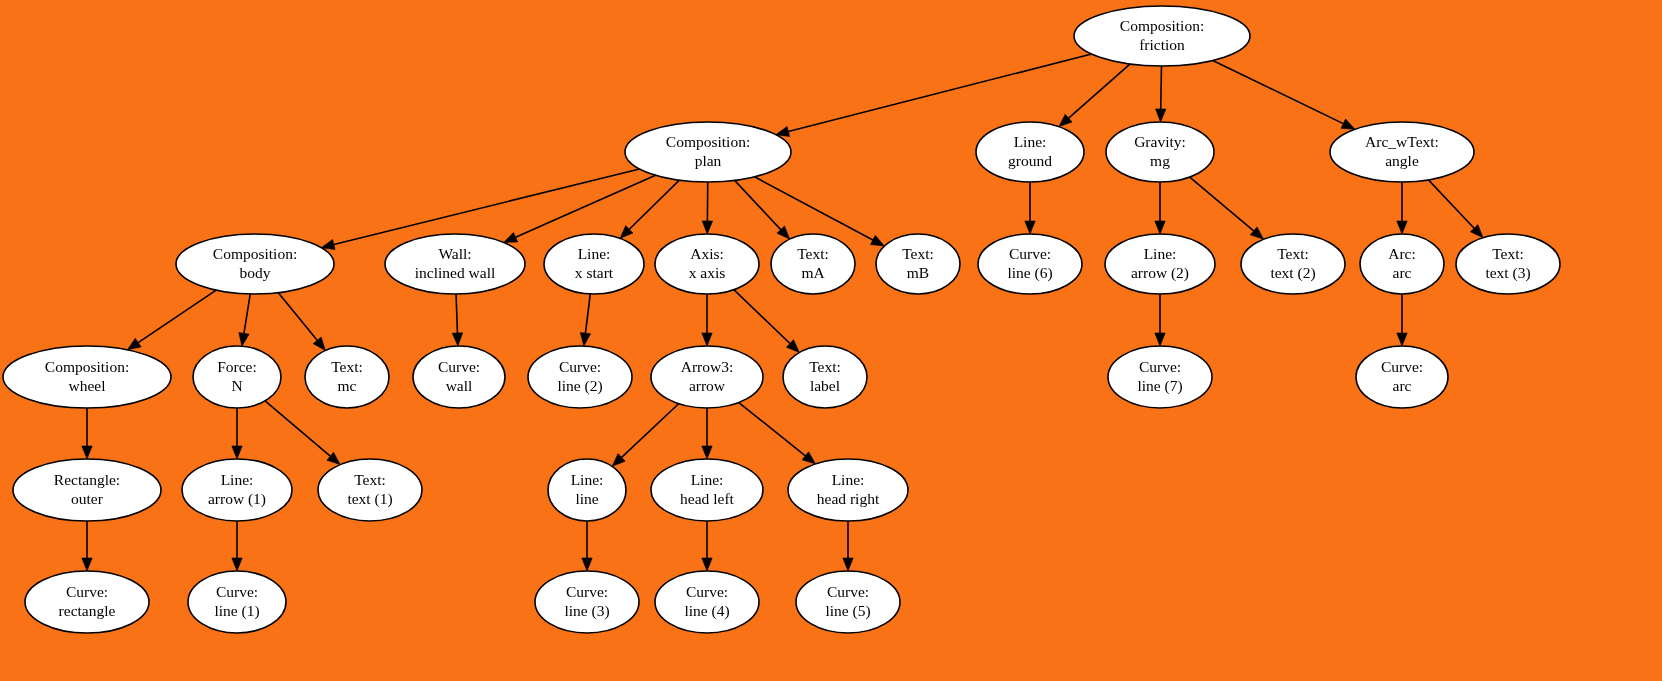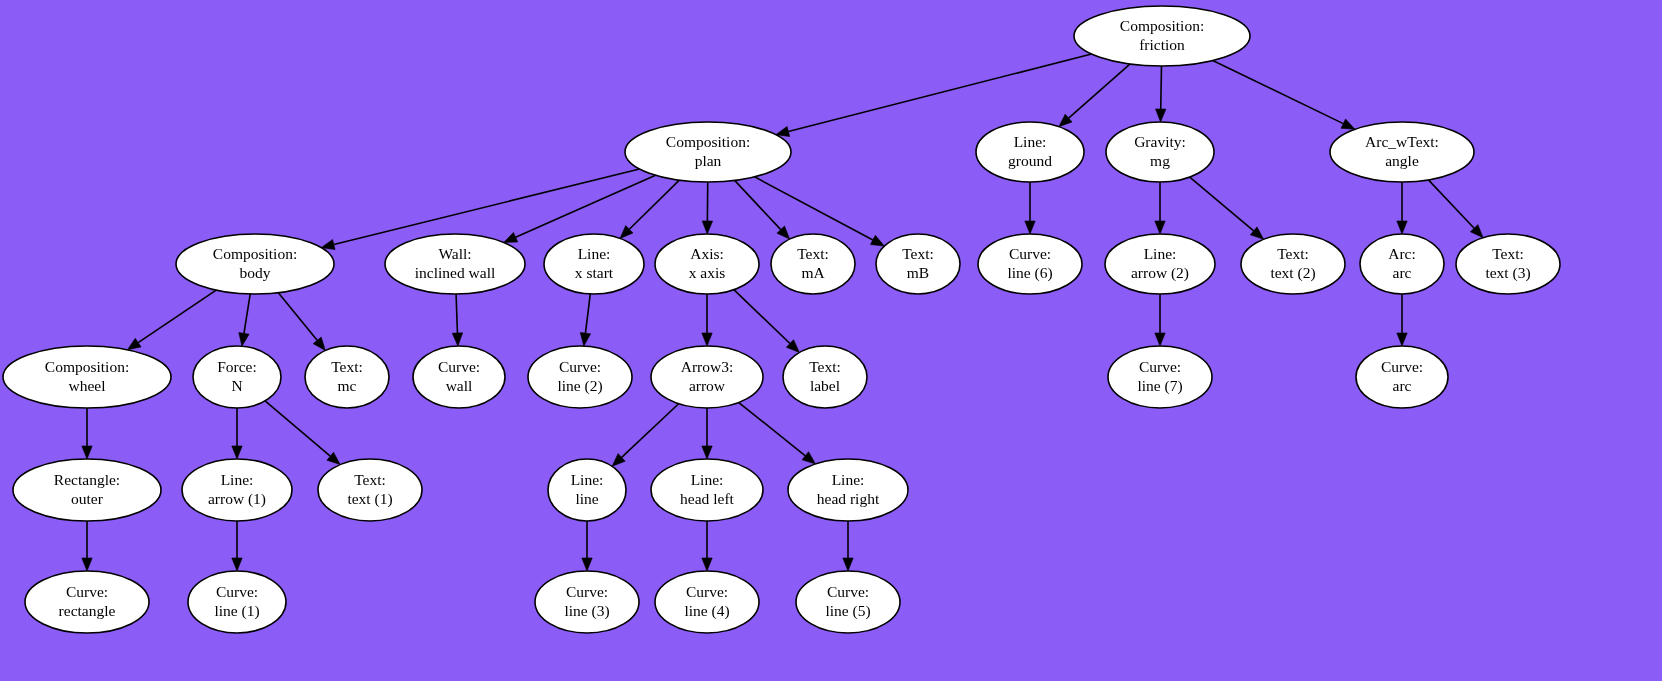--- a/index.html
+++ b/index.html
@@ -4,21 +4,21 @@
 <style>
   html, body {
     margin: 0;
     padding: 0;
     background: #ffffff;
   }
   #graph-canvas {
     position: relative;
     width: 1662px;
     height: 681px;
-    background: #8b5cf6;
+    background: #f97316;
     overflow: hidden;
     font-family: "Liberation Serif", "DejaVu Serif", serif;
   }
   svg#graph-svg {
     position: absolute;
     left: 0;
     top: 0;
     width: 1662px;
     height: 681px;
     display: block;

